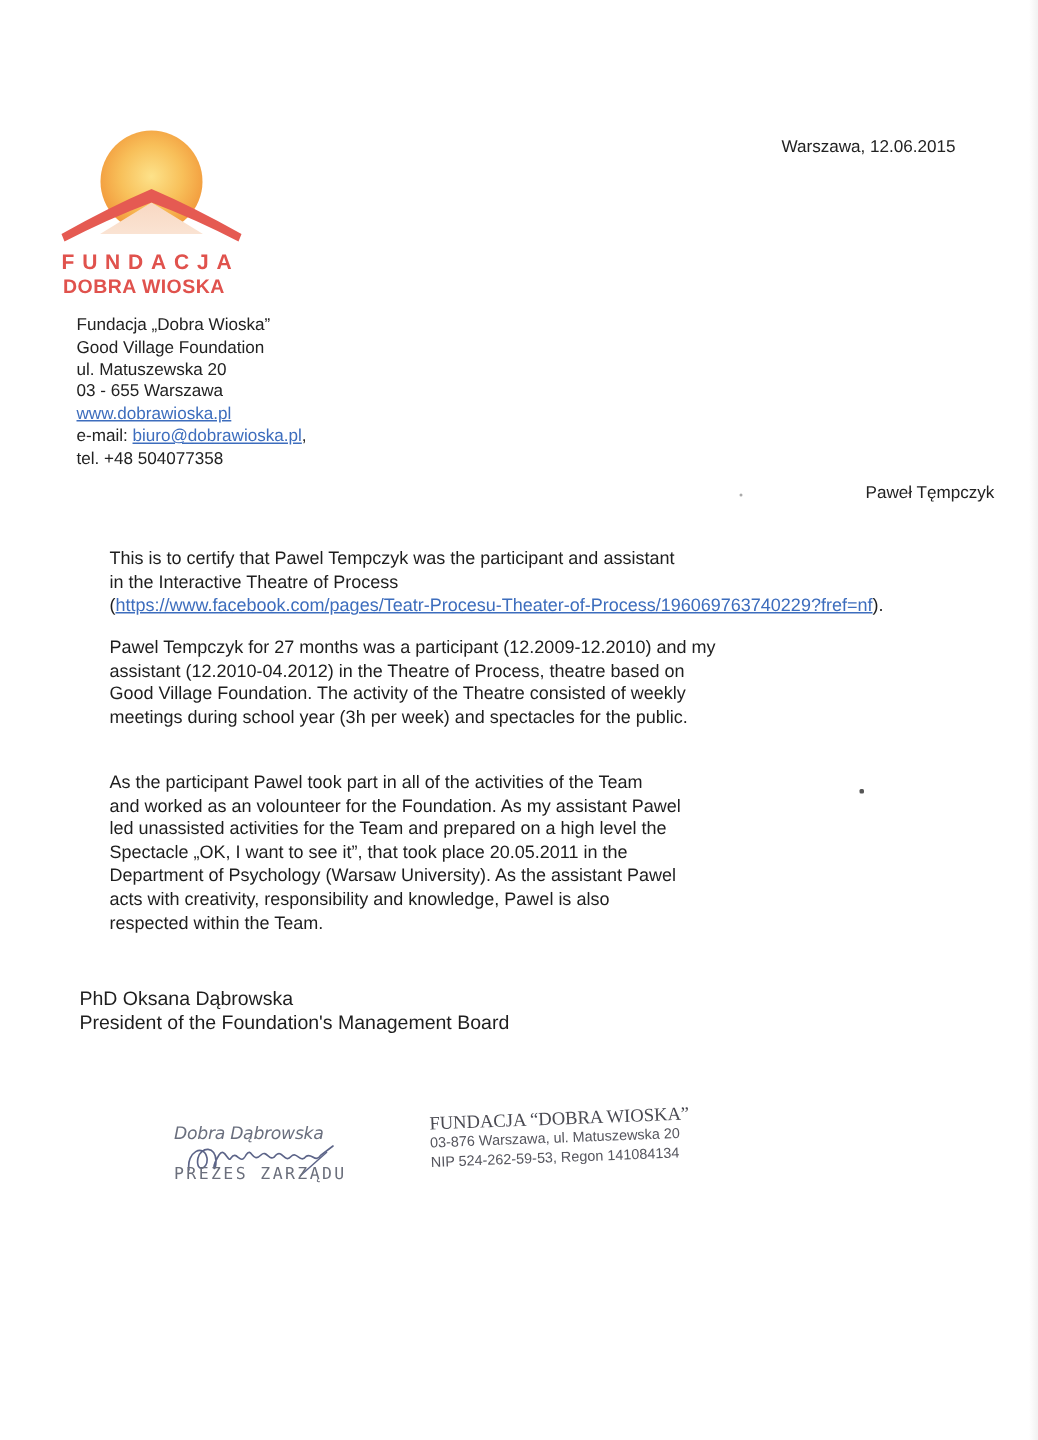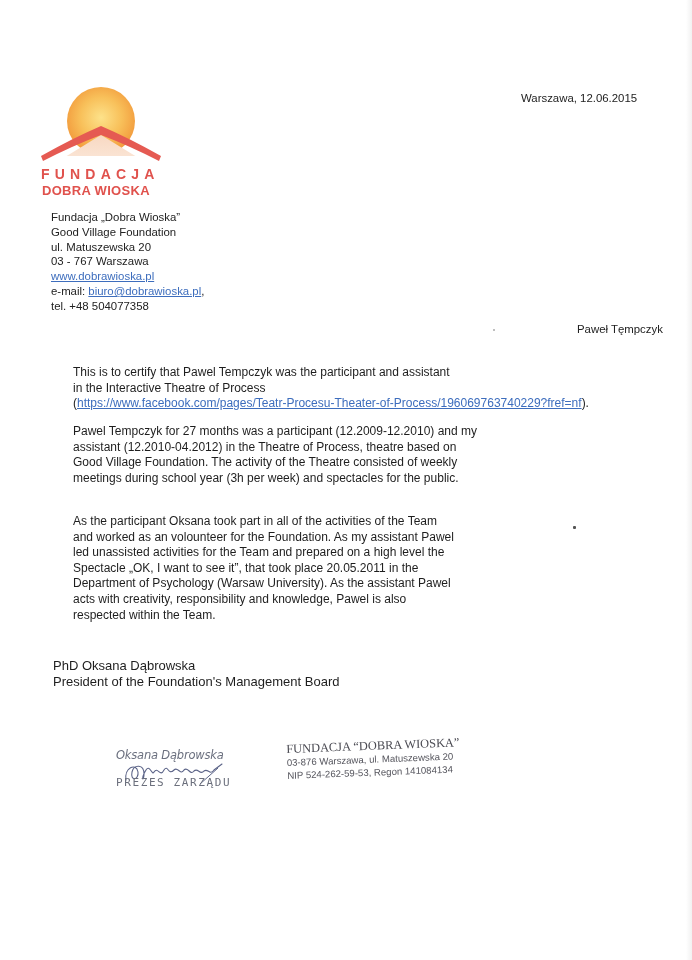--- a/index.html
+++ b/index.html
@@ -199,21 +199,21 @@
       <path d="M3 70 Q 35 52 63 40 Q 91 52 123 70 L 121 75 Q 92 60 63 49 Q 34 60 5 75 Z" fill="#e55a52"></path>
     </svg>
     <div class="logo-text-1">FUNDACJA</div>
     <div class="logo-text-2">DOBRA WIOSKA</div>
   </div>
 
   <div class="address">
     <div>Fundacja „Dobra Wioska”</div>
     <div>Good Village Foundation</div>
     <div>ul. Matuszewska 20</div>
-    <div>03 - 767 Warszawa</div>
+    <div>03 - 655 Warszawa</div>
     <div><a class="link">www.dobrawioska.pl</a></div>
     <div><span>e-mail: </span><a class="link">biuro@dobrawioska.pl</a><span>,</span></div>
     <div>tel. +48 504077358</div>
   </div>
 
   <div class="date">Warszawa, 12.06.2015</div>
 
   <div class="recipient">Paweł Tęmpczyk</div>
 
   <div class="body-text p1">
@@ -223,36 +223,36 @@
   </div>
 
   <div class="body-text p2">
     <div>Pawel Tempczyk for 27 months was a participant (12.2009-12.2010) and my</div>
     <div>assistant (12.2010-04.2012) in the Theatre of Process, theatre based on</div>
     <div>Good Village Foundation. The activity of the Theatre consisted of weekly</div>
     <div>meetings during school year (3h per week) and spectacles for the public.</div>
   </div>
 
   <div class="body-text p3">
-    <div>As the participant Oksana took part in all of the activities of the Team</div>
+    <div>As the participant Pawel took part in all of the activities of the Team</div>
     <div>and worked as an volounteer for the Foundation. As my assistant Pawel</div>
     <div>led unassisted activities for the Team and prepared on a high level the</div>
     <div>Spectacle „OK, I want to see it”, that took place 20.05.2011 in the</div>
     <div>Department of Psychology (Warsaw University). As the assistant Pawel</div>
     <div>acts with creativity, responsibility and knowledge, Pawel is also</div>
     <div>respected within the Team.</div>
   </div>
 
   <div class="signoff">
     <div>PhD Oksana Dąbrowska</div>
     <div>President of the Foundation's Management Board</div>
   </div>
 
   <div class="sig-stamp">
-    <div class="sig-name">Oksana Dąbrowska</div>
+    <div class="sig-name">Dobra Dąbrowska</div>
     <svg class="sig-scribble" width="110" height="30" viewBox="0 0 110 30">
       <path d="M4 22 C 2 10, 14 4, 16 14 C 17 22, 8 24, 10 14 C 12 6, 22 6, 22 16 C 22 24, 18 22, 24 12 C 28 6, 30 18, 32 14 C 36 8, 38 20, 42 12 C 46 6, 46 18, 52 12 C 56 8, 58 18, 62 12 C 66 8, 68 18, 72 13 C 76 9, 78 18, 82 13 C 86 10, 88 18, 92 12 L 100 6" fill="none" stroke="#5c6488" stroke-width="1.1" stroke-linecap="round"></path>
       <path d="M78 26 L 96 10" fill="none" stroke="#5c6488" stroke-width="1"></path>
     </svg>
     <div class="sig-title">PREZES ZARZĄDU</div>
   </div>
 
   <div class="org-stamp">
     <div class="org-stamp-title">FUNDACJA “DOBRA WIOSKA”</div>
     <div class="org-stamp-line">03-876 Warszawa, ul. Matuszewska 20</div>

